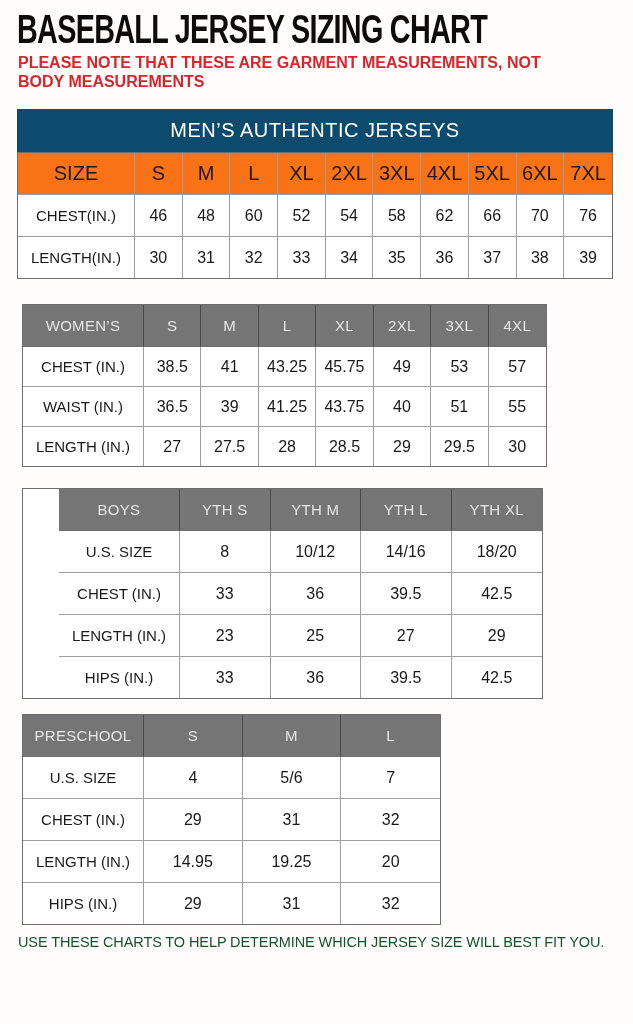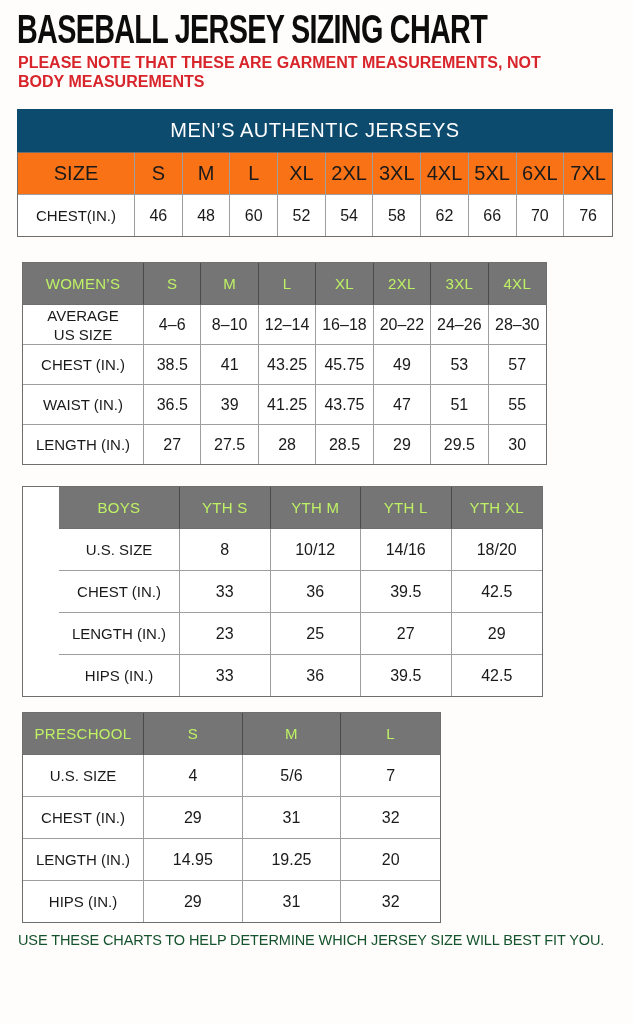--- a/index.html
+++ b/index.html
@@ -36,21 +36,21 @@
     padding:0 1px;text-align:center;vertical-align:middle;
     border-right:1px solid #9e9e9e;border-bottom:1px solid #9e9e9e;
     font-weight:400;font-size:16px;line-height:19px;height:41px;
     overflow:hidden;
   }
   .tbl tr > *:last-child{border-right:none;}
   .tbl tr:last-child > td{border-bottom:none;}
   .tbl td.lbl{font-size:15px;white-space:pre-line;}
   
   .tbl th.gray{
-    background:#757575;color:#bef264;font-size:15px;letter-spacing:.3px;
+    background:#757575;color:#e5e5e5;font-size:15px;letter-spacing:.3px;
     border-right:1px solid #4a4a4a;border-bottom:1px solid #6e6e6e;
     height:41px;
   }
   .tbl th.plain{background:#f97316;color:#1a1a1a;font-size:20px;height:41px;}
   .tbl th.gray:last-child{border-right:none;}
   
   .mens{margin:0 0 0 17px;width:596px;}
   .womens{margin:25px 0 0 22px;width:525px;}
   .womens td{height:39px;}
   .boys{margin:21px 0 0 22px;width:521px;padding-left:36px;}
@@ -110,20 +110,33 @@
           <td>48</td>
           <td>60</td>
           <td>52</td>
           <td>54</td>
           <td>58</td>
           <td>62</td>
           <td>66</td>
           <td>70</td>
           <td>76</td>
         </tr>
+        <tr>
+          <td class="lbl">LENGTH(IN.)</td>
+          <td>30</td>
+          <td>31</td>
+          <td>32</td>
+          <td>33</td>
+          <td>34</td>
+          <td>35</td>
+          <td>36</td>
+          <td>37</td>
+          <td>38</td>
+          <td>39</td>
+        </tr>
       </tbody>
     </table>
 
   <table class="tbl womens">
       <colgroup>
         <col class="lblcol">
         <col>
         <col>
         <col>
         <col>
@@ -138,47 +151,36 @@
           <th class="gray">M</th>
           <th class="gray">L</th>
           <th class="gray">XL</th>
           <th class="gray">2XL</th>
           <th class="gray">3XL</th>
           <th class="gray">4XL</th>
         </tr>
       </thead>
       <tbody>
         <tr>
-          <td class="lbl">AVERAGE
-US SIZE</td>
-          <td>4–6</td>
-          <td>8–10</td>
-          <td>12–14</td>
-          <td>16–18</td>
-          <td>20–22</td>
-          <td>24–26</td>
-          <td>28–30</td>
-        </tr>
-        <tr>
           <td class="lbl">CHEST (IN.)</td>
           <td>38.5</td>
           <td>41</td>
           <td>43.25</td>
           <td>45.75</td>
           <td>49</td>
           <td>53</td>
           <td>57</td>
         </tr>
         <tr>
           <td class="lbl">WAIST (IN.)</td>
           <td>36.5</td>
           <td>39</td>
           <td>41.25</td>
           <td>43.75</td>
-          <td>47</td>
+          <td>40</td>
           <td>51</td>
           <td>55</td>
         </tr>
         <tr>
           <td class="lbl">LENGTH (IN.)</td>
           <td>27</td>
           <td>27.5</td>
           <td>28</td>
           <td>28.5</td>
           <td>29</td>

